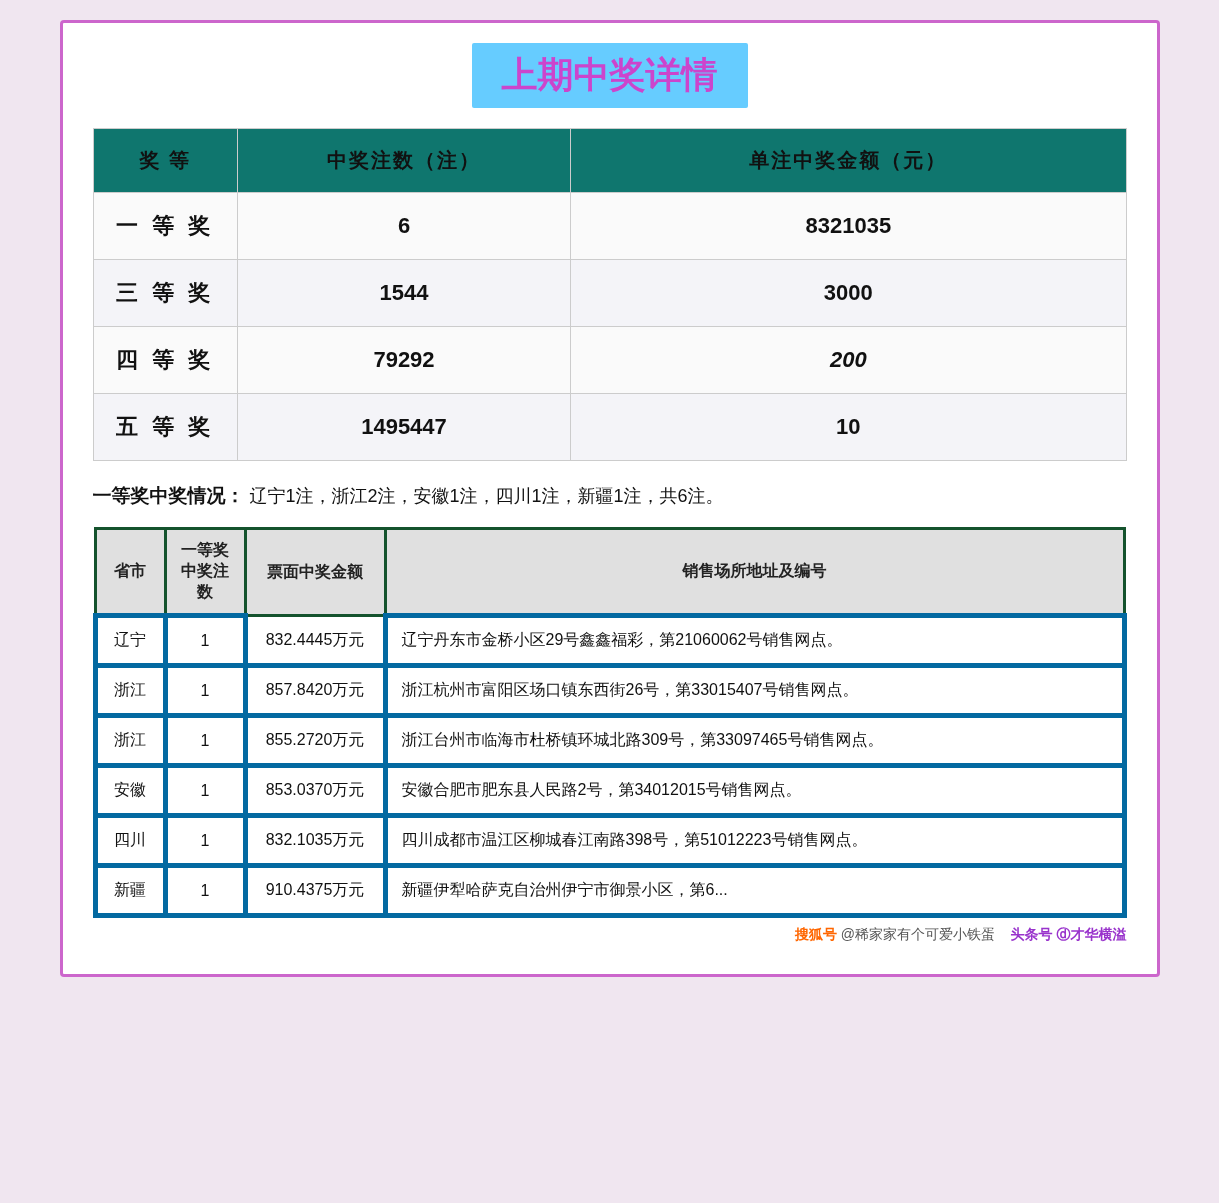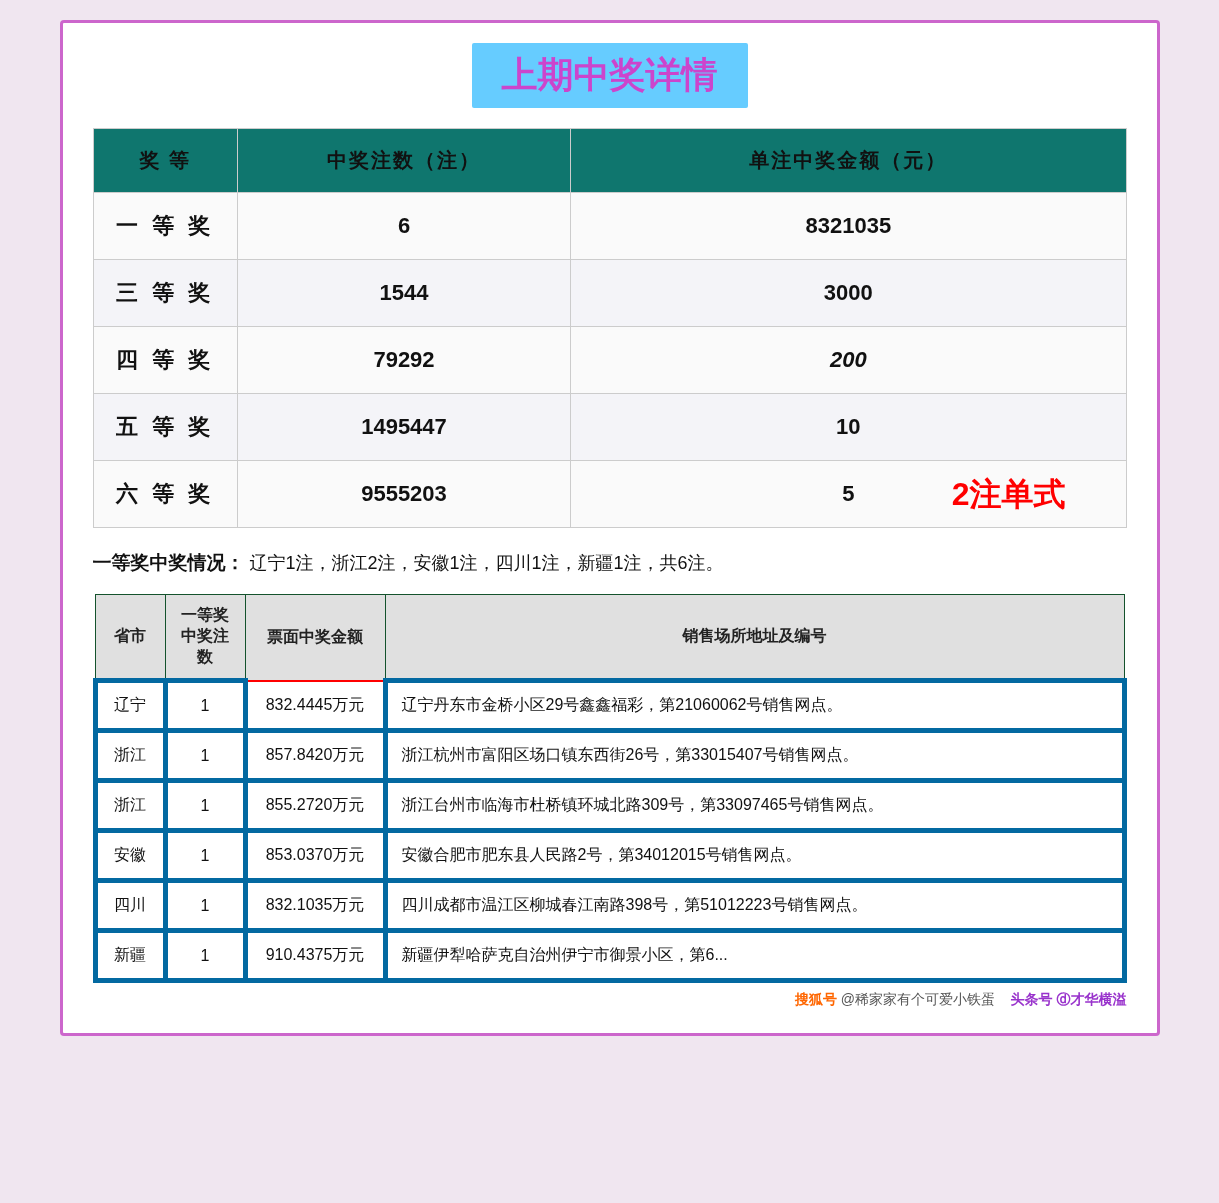--- a/index.html
+++ b/index.html
@@ -10,21 +10,21 @@
       justify-content: center;
       align-items: flex-start;
       min-height: 1203px;
       padding: 20px;
     }
     .container {
       background: white;
       border: 3px solid #cc66cc;
       border-radius: 4px;
       width: 1100px;
-      padding: 20px 30px 24px;
+      padding: 20px 30px 30px;
     }
     .title-wrapper {
       text-align: center;
       margin-bottom: 20px;
     }
     .title {
       display: inline-block;
       background: #66ccff;
       padding: 8px 30px;
       font-size: 36px;
@@ -88,21 +88,21 @@
     .prize-info-line strong {
       font-size: 19px;
     }
     .detail-table {
       width: 100%;
       border-collapse: collapse;
       font-size: 16px;
     }
     .detail-table th {
       background: #e0e0e0;
-      border: 1px solid #14532d;
+      border: 3px solid #14532d;
       padding: 10px 8px;
       text-align: center;
       font-weight: bold;
       color: #222;
     }
     .detail-table td {
       border: 5px solid #0369a1;
       padding: 12px 8px;
       text-align: center;
       color: #111;
@@ -158,25 +158,20 @@
         <tr>
           <td class="col-prize-name">四 等 奖</td>
           <td class="col-count">79292</td>
           <td class="col-amount" style="position: relative; font-style: italic;">200</td>
         </tr>
         <tr>
           <td class="col-prize-name">五 等 奖</td>
           <td class="col-count">1495447</td>
           <td class="col-amount" style="position: relative;">10</td>
         </tr>
-        <tr>
-          <td class="col-prize-name">六 等 奖</td>
-          <td class="col-count">9555203</td>
-          <td class="col-amount" style="position: relative;">5<span class="red-note">2注单式</span></td>
-        </tr>
       </tbody>
   </table>
 
   <div class="prize-info-line">
     <strong>一等奖中奖情况：</strong>
     <span>辽宁1注，浙江2注，安徽1注，四川1注，新疆1注，共6注。</span>
   </div>
 
   <table class="detail-table">
     <thead>

